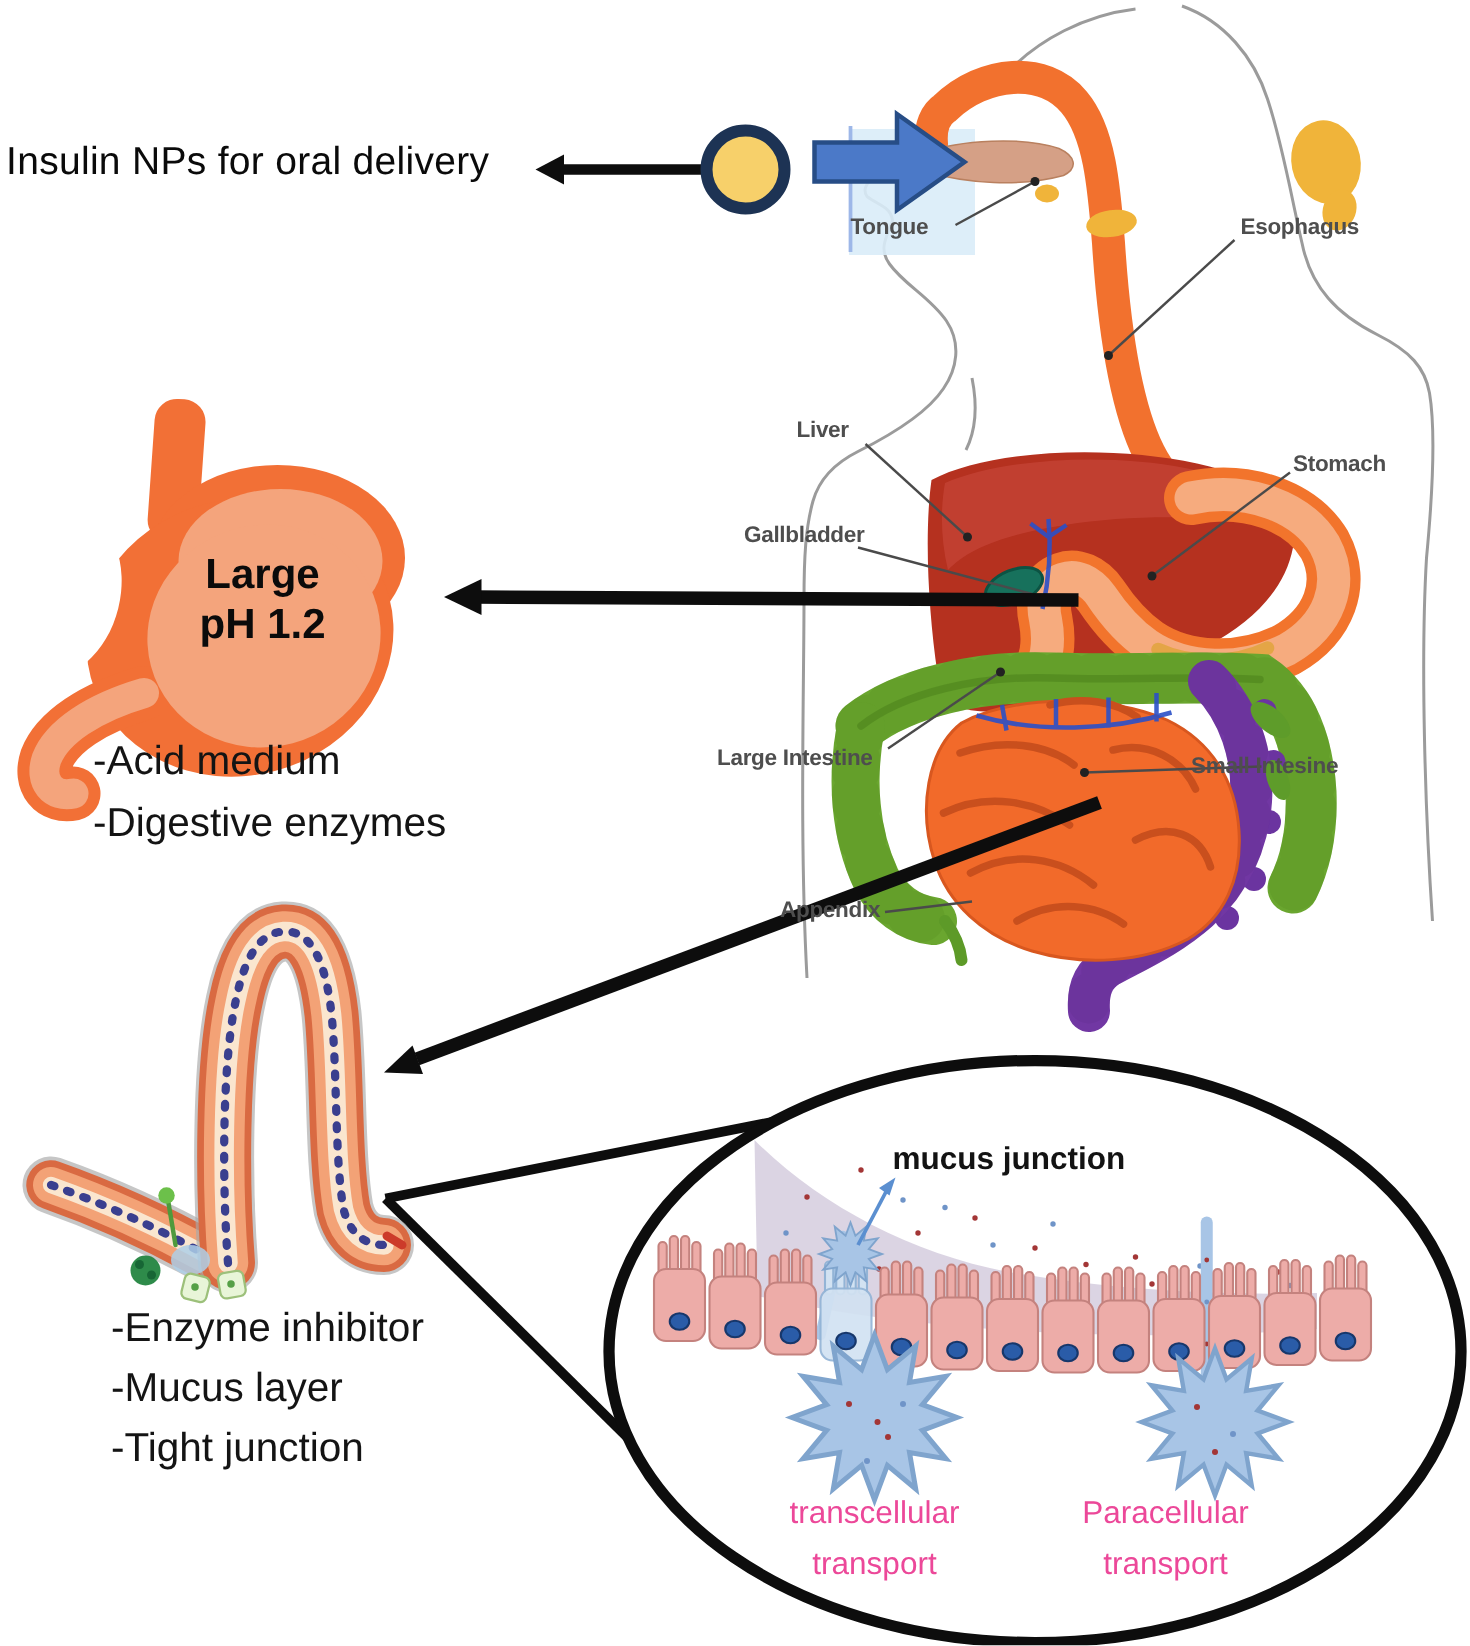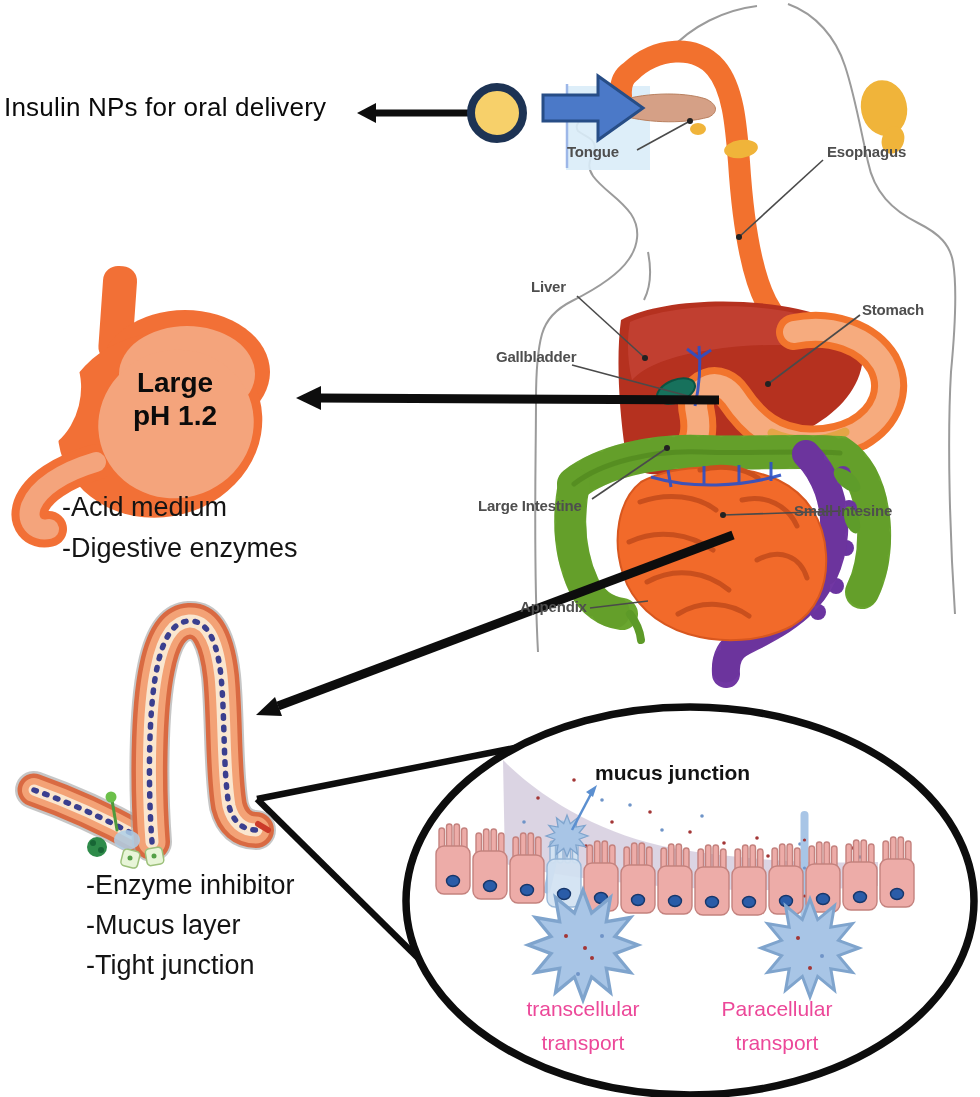--- a/index.html
+++ b/index.html
@@ -293,21 +293,21 @@
   <div class="abs acid-block" style="left:95px;top:366px;">
     <div>Large</div>
     <div>pH 1.2</div>
   </div>
 
   <div class="abs bullets" style="left:62px;top:492px;">
     <div>-Acid medium</div>
     <div>-Digestive enzymes</div>
   </div>
 
-  <div class="abs bullets barrier" style="left:86px;top:870px;">
+  <div class="abs bullets barrier" style="left:74px;top:870px;">
     <div>-Enzyme inhibitor</div>
     <div>-Mucus layer</div>
     <div>-Tight junction</div>
   </div>
 
   <div class="abs mucus-lbl" style="left:595px;top:761px;">mucus junction</div>
 
   <div class="abs inset-lbl" style="left:488px;top:992px;">
     <div>transcellular</div>
     <div>transport</div>

